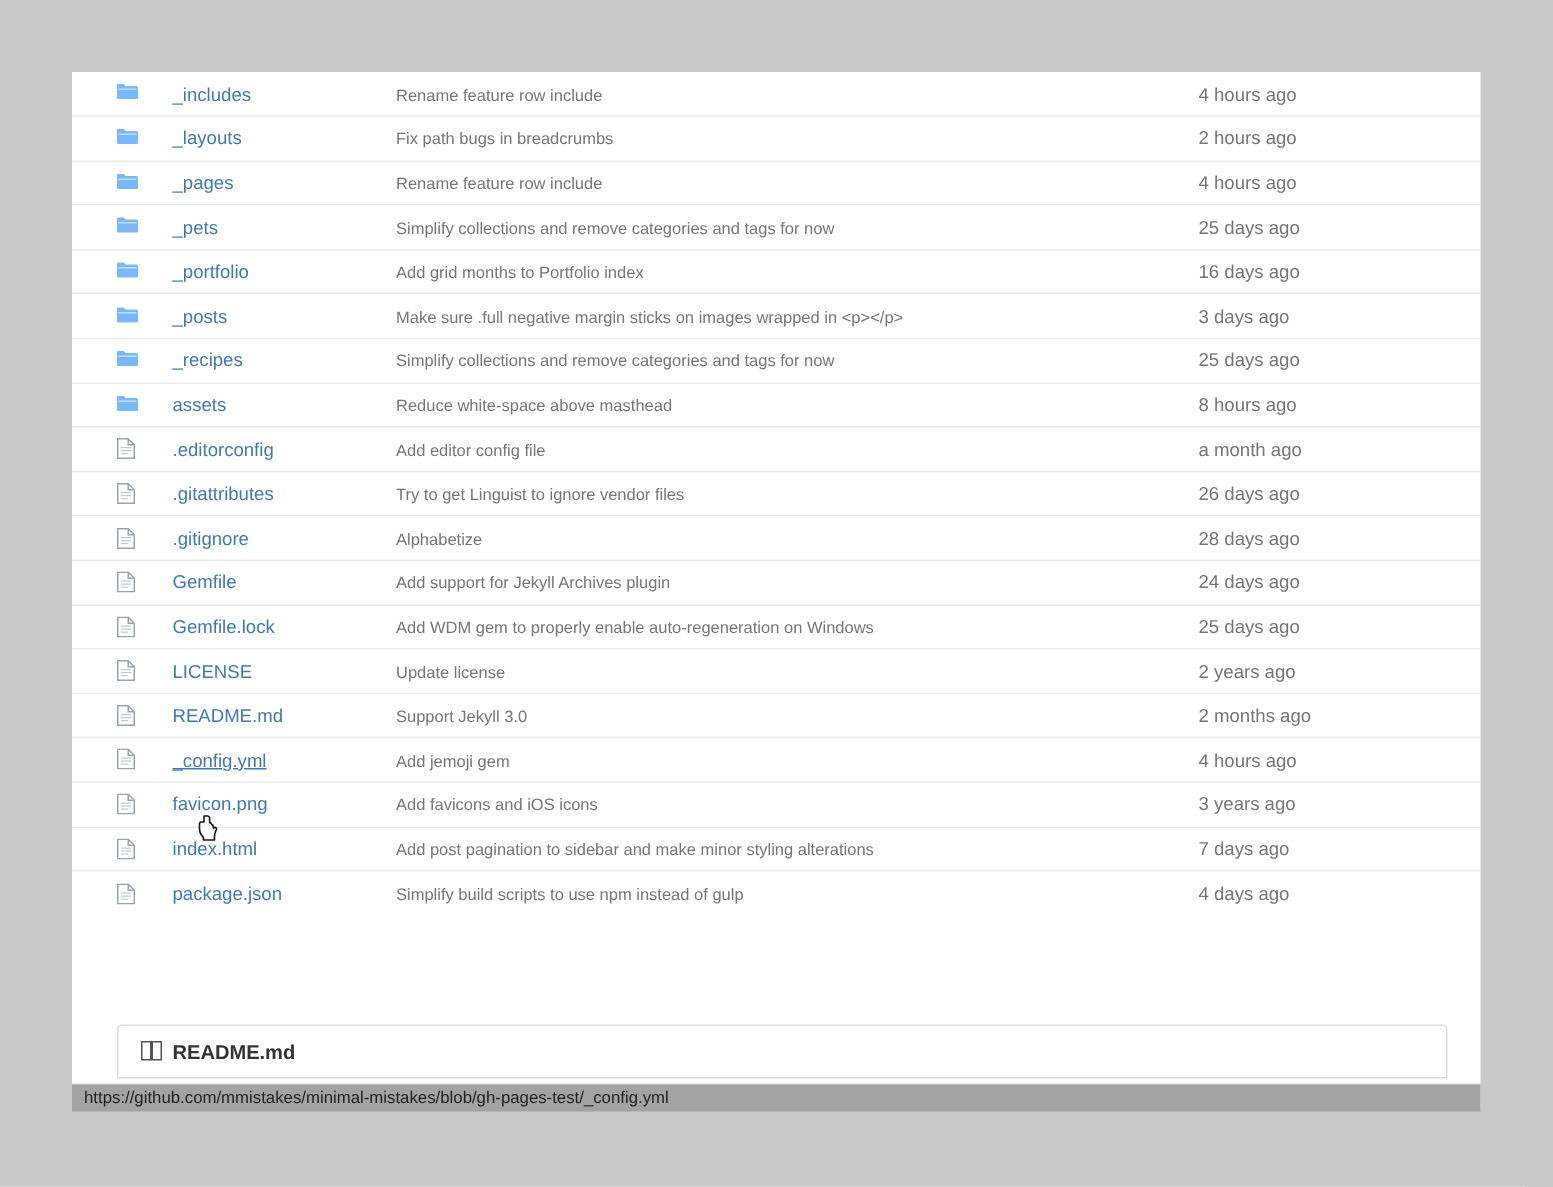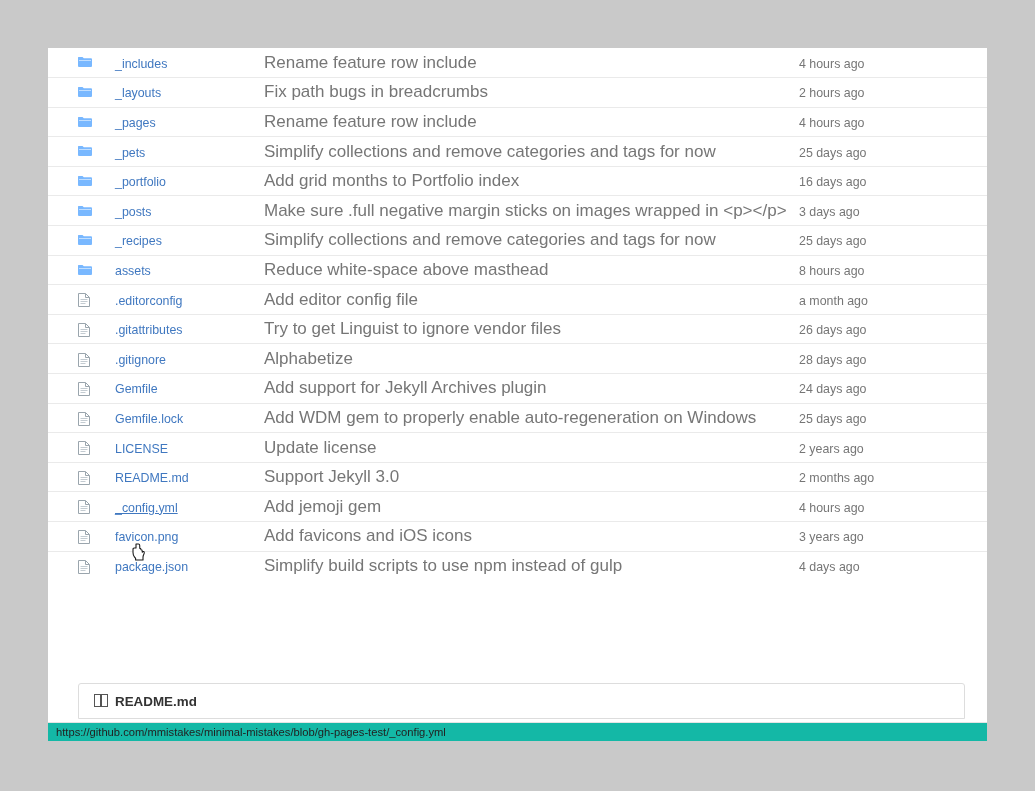--- a/index.html
+++ b/index.html
@@ -72,21 +72,21 @@
     color: #4078c0;
     font-size: 12.4px;
     text-decoration: none;
   }
   .fname.focused {
     text-decoration: underline;
   }
 
   .fmsg {
     color: #767676;
-    font-size: 17px;
+    font-size: 11px;
   }
   .fage {
     color: #767676;
     font-size: 12.4px;
   }
 
   
   .icon {
     display: inline-block;
     width: 14px;
@@ -121,21 +121,21 @@
     color: #333;
   }
 
   
   .statusbar {
     position: absolute;
     left: 48px;
     top: 722px;
     width: 939px;
     height: 18px;
-    background: #14b8a6;
+    background: #a3a3a3;
     border-top: 1px solid #e4e4e4;
     display: flex;
     align-items: center;
   }
   .status-url {
     font-size: 11.2px;
     color: #222;
     padding-left: 8px;
     white-space: nowrap;
   }
@@ -313,20 +313,30 @@
           </tr>
           <tr class="file-row">
             <td class="cell-icon"><span class="icon"><svg width="12" height="14" viewBox="0 0 12 14" xmlns="http://www.w3.org/2000/svg">
                   <path fill="#ffffff" stroke="#9aa5ad" stroke-width="1" d="M.5.5h7L11.5 4.5v9h-11z"></path>
                   <path fill="none" stroke="#9aa5ad" stroke-width="1" d="M7.5.7v3.8h3.8"></path>
                   <path fill="#c3cbd1" d="M2.5 6h7v.9h-7zM2.5 8h7v.9h-7zM2.5 10h5v.9h-5z"></path>
                 </svg></span></td>
             <td class="cell-name"><a class="fname" href="#">favicon.png</a></td>
             <td class="cell-msg"><span class="fmsg">Add favicons and iOS icons</span></td>
             <td class="cell-age"><span class="fage">3 years ago</span></td>
+          </tr>
+          <tr class="file-row">
+            <td class="cell-icon"><span class="icon"><svg width="12" height="14" viewBox="0 0 12 14" xmlns="http://www.w3.org/2000/svg">
+                  <path fill="#ffffff" stroke="#9aa5ad" stroke-width="1" d="M.5.5h7L11.5 4.5v9h-11z"></path>
+                  <path fill="none" stroke="#9aa5ad" stroke-width="1" d="M7.5.7v3.8h3.8"></path>
+                  <path fill="#c3cbd1" d="M2.5 6h7v.9h-7zM2.5 8h7v.9h-7zM2.5 10h5v.9h-5z"></path>
+                </svg></span></td>
+            <td class="cell-name"><a class="fname" href="#">index.html</a></td>
+            <td class="cell-msg"><span class="fmsg">Add post pagination to sidebar and make minor styling alterations</span></td>
+            <td class="cell-age"><span class="fage">7 days ago</span></td>
           </tr>
           <tr class="file-row">
             <td class="cell-icon"><span class="icon"><svg width="12" height="14" viewBox="0 0 12 14" xmlns="http://www.w3.org/2000/svg">
                   <path fill="#ffffff" stroke="#9aa5ad" stroke-width="1" d="M.5.5h7L11.5 4.5v9h-11z"></path>
                   <path fill="none" stroke="#9aa5ad" stroke-width="1" d="M7.5.7v3.8h3.8"></path>
                   <path fill="#c3cbd1" d="M2.5 6h7v.9h-7zM2.5 8h7v.9h-7zM2.5 10h5v.9h-5z"></path>
                 </svg></span></td>
             <td class="cell-name"><a class="fname" href="#">package.json</a></td>
             <td class="cell-msg"><span class="fmsg">Simplify build scripts to use npm instead of gulp</span></td>
             <td class="cell-age"><span class="fage">4 days ago</span></td>

